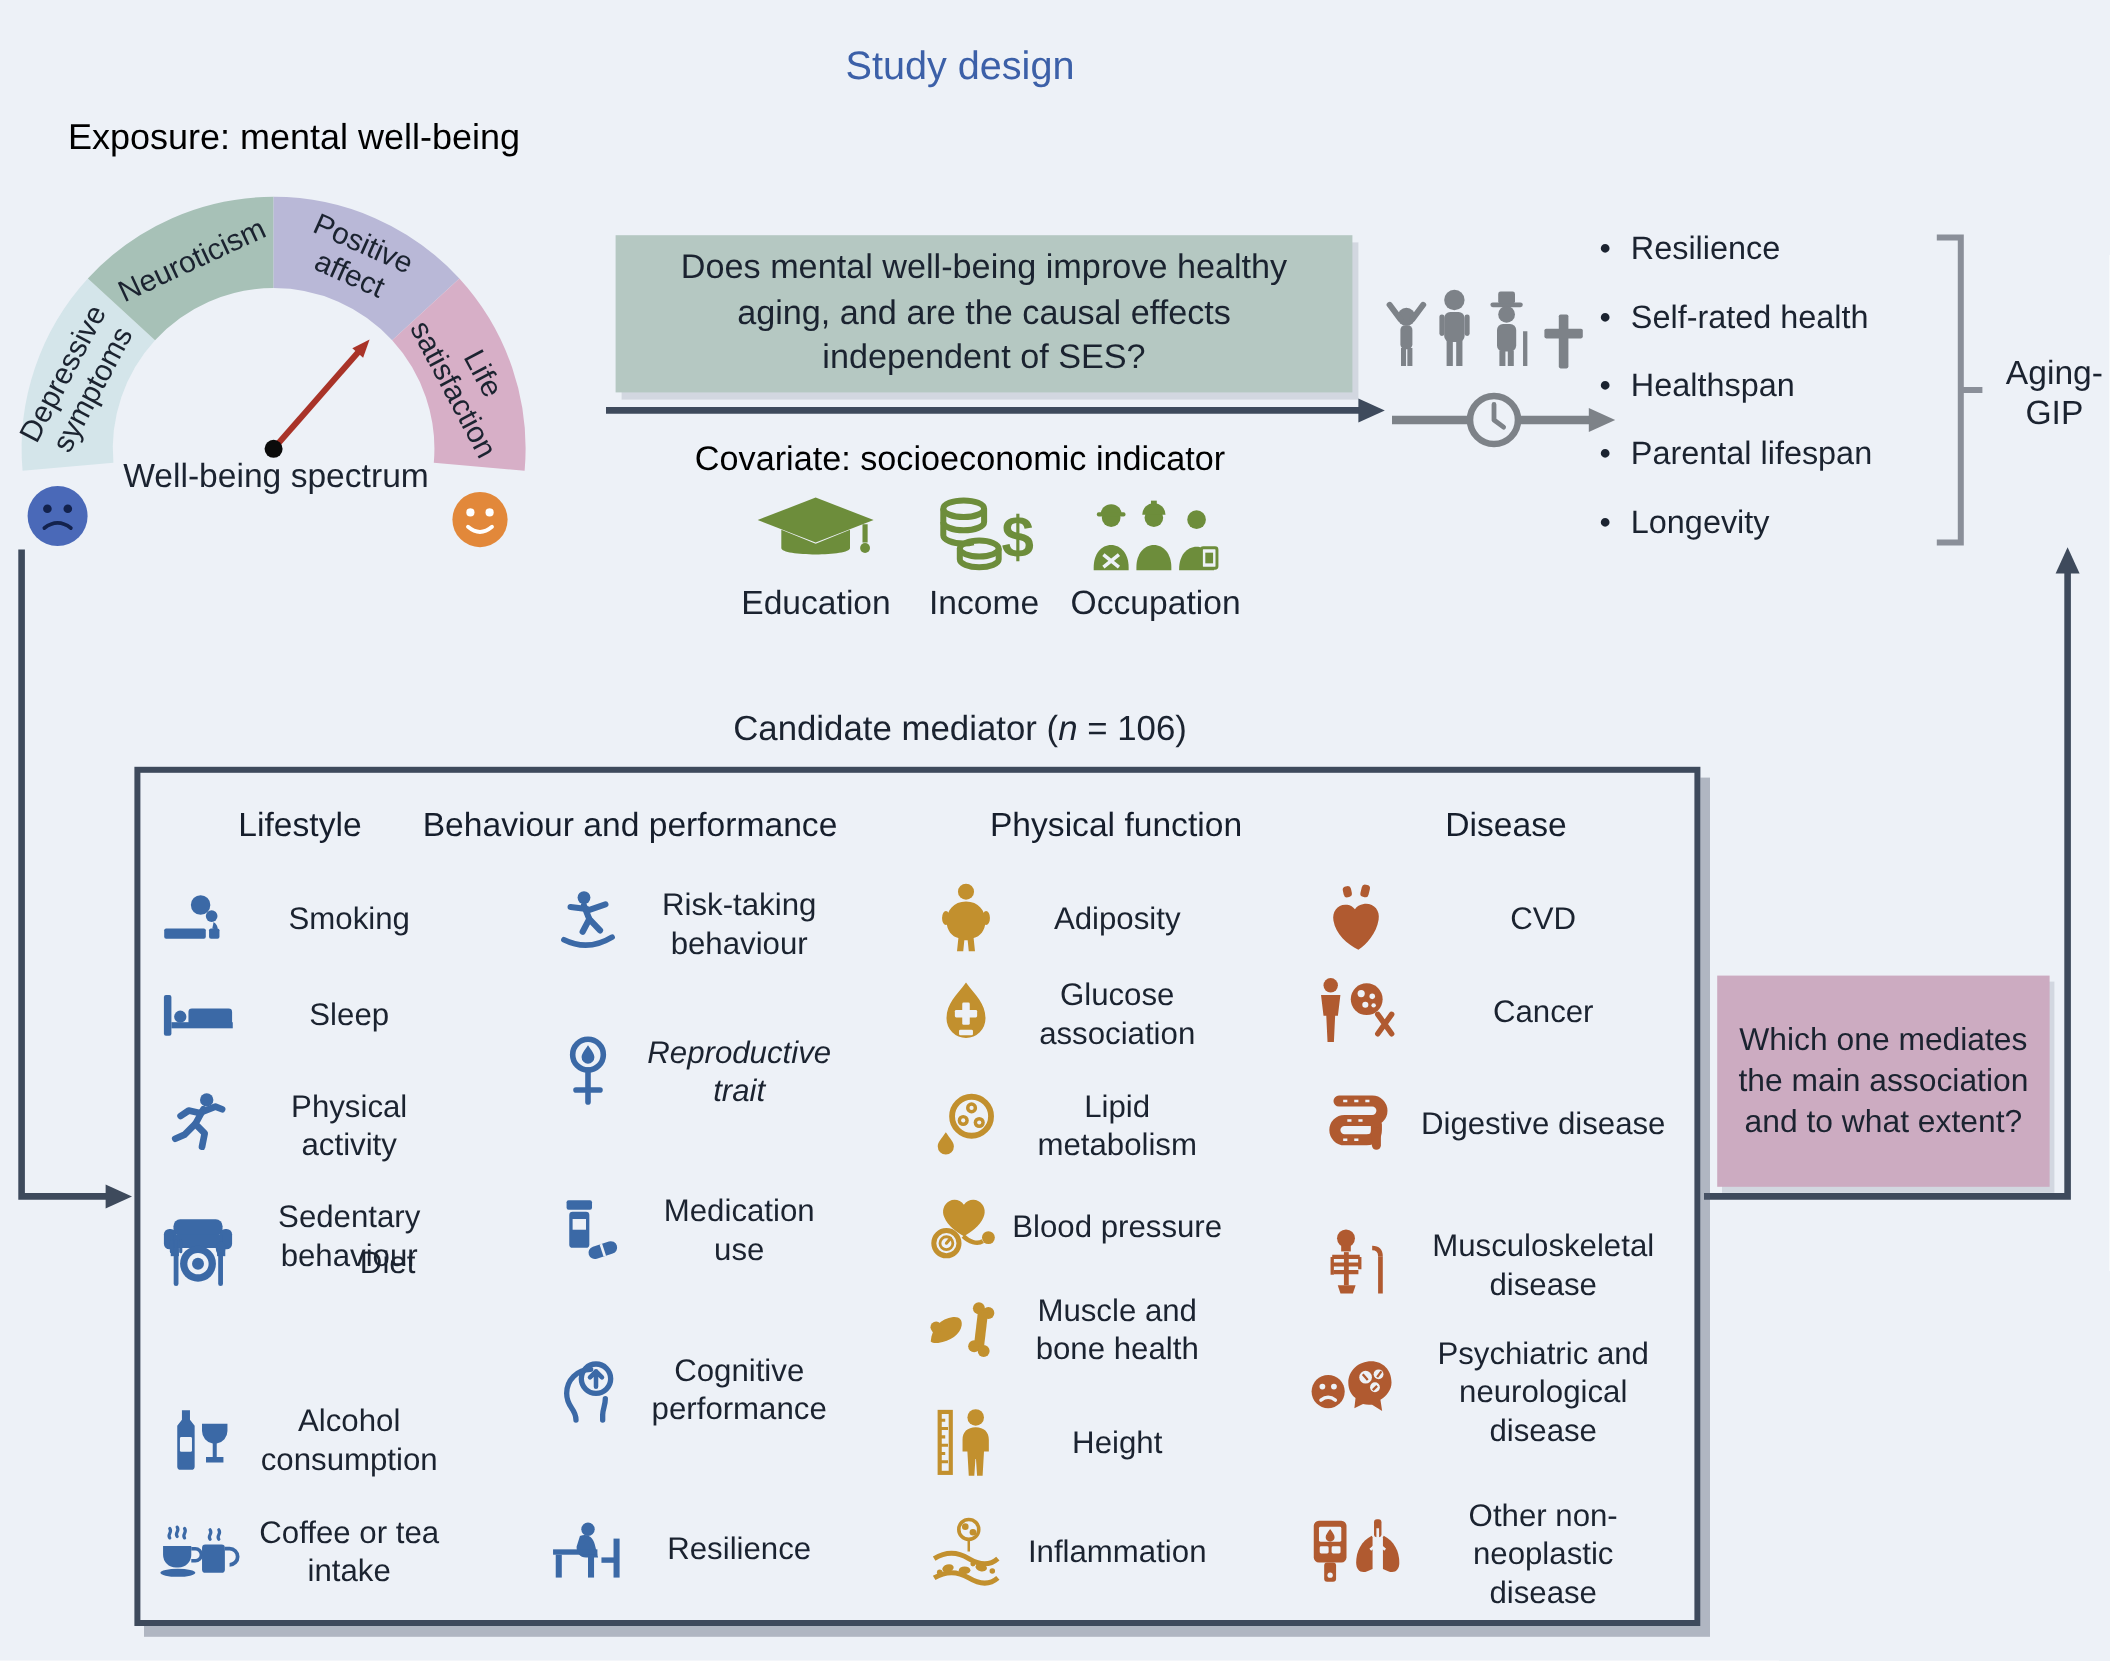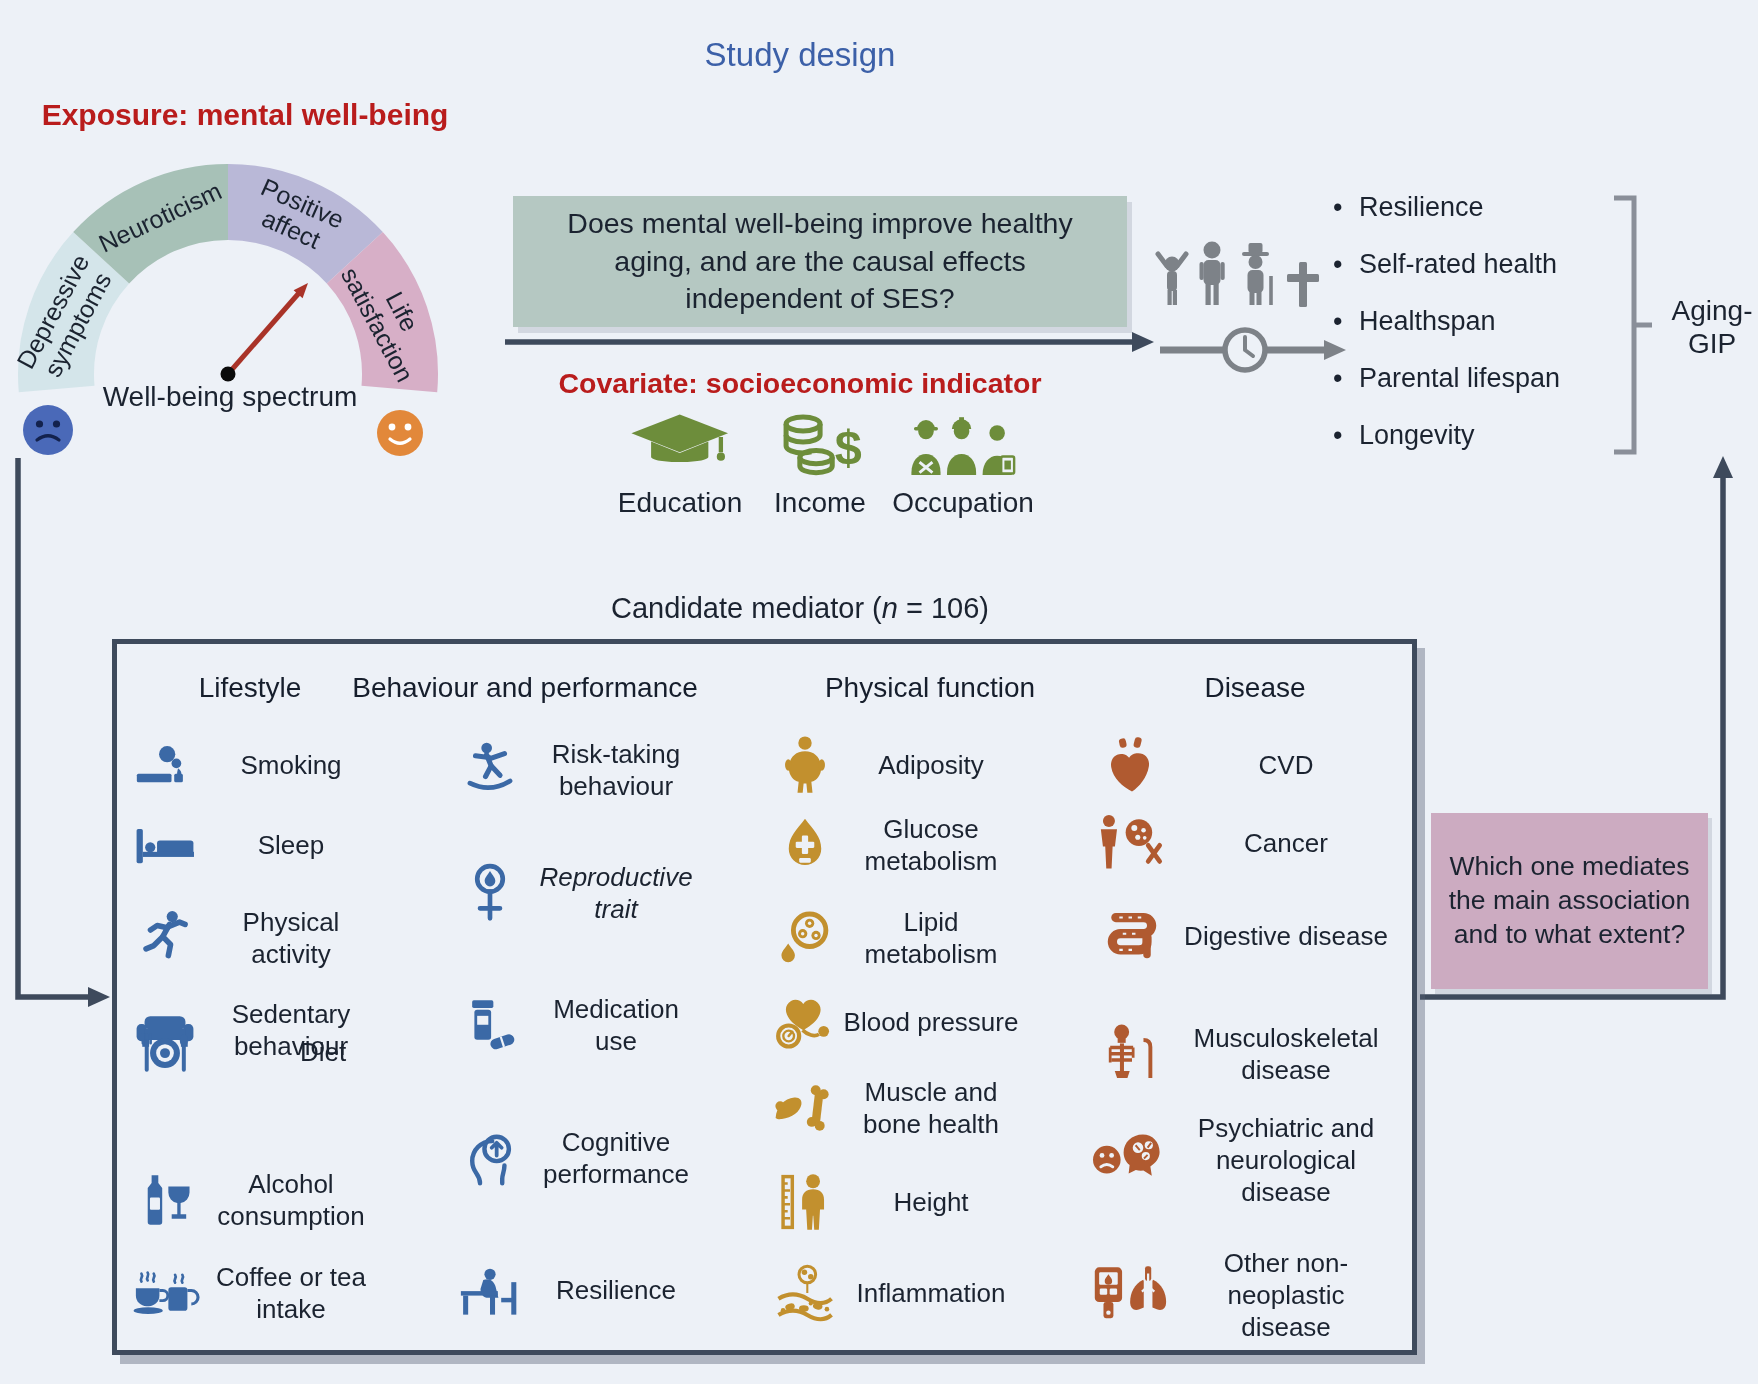--- a/index.html
+++ b/index.html
@@ -8,21 +8,21 @@
     position:relative; width:1758px; height:1384px;
     background:#edf1f7; overflow:hidden;
     font-family:"Liberation Sans", sans-serif;
     color:#1b2330;
   }
   .abs { position:absolute; }
   .ctr { transform:translate(-50%,-50%); }
   .ctrx { transform:translateX(-50%); }
 
   .fig-title { font-size:33px; color:#3c60a8; white-space:nowrap; }
-  .section-heading { font-size:30px; color:#b91c1c; white-space:nowrap;font-weight:bold; }
+  .section-heading { font-size:30px; color:#000000; white-space:nowrap; }
 
   
   .gauge-label { font-size:25px; line-height:1.12; text-align:center; color:#1b2330; }
   .spectrum-label { font-size:28px; white-space:nowrap; }
 
   
   .question-box {
     left:513px; top:196px; width:614px; height:131px;
     background:#b5c8c2; display:flex; align-items:center; justify-content:center;
     text-align:center; font-size:28.5px; line-height:1.32; padding:6px 28px;
@@ -406,21 +406,21 @@
   </div>
   <div class="mrow" style="left:768px; top:845px;">
     <span class="micon c-gold" style="width:74px;">
       <svg width="54" height="58" viewBox="0 0 44 50" fill="currentColor">
         <path d="M22 2.5C29 12 36 17.5 36 28.5a14 14 0 1 1-28 0C8 17.5 15 12 22 2.5z"></path>
         <rect x="19.3" y="17" width="5.4" height="16" rx="1" fill="#edf1f7"></rect>
         <rect x="14" y="22.3" width="16" height="5.4" rx="1" fill="#edf1f7"></rect>
         <rect x="17" y="36.5" width="10" height="4" rx="1" fill="#edf1f7"></rect>
       </svg>
     </span>
-    <span class="mlabel" style="width:178px;">Glucose metabolism</span>
+    <span class="mlabel" style="width:178px;">Glucose association</span>
   </div>
   <div class="mrow" style="left:768px; top:938px;">
     <span class="micon c-gold" style="width:74px;">
       <svg width="60" height="58" viewBox="0 0 50 50" fill="currentColor">
         <circle cx="29" cy="18.5" r="14" fill="none" stroke="currentColor" stroke-width="4.2"></circle>
         <circle cx="29" cy="12.5" r="4"></circle>
           <circle cx="23" cy="21.5" r="4"></circle>
           <circle cx="34.5" cy="23" r="4"></circle>
         <circle cx="29" cy="12.5" r="1.5" fill="#edf1f7"></circle>
           <circle cx="23" cy="21.5" r="1.5" fill="#edf1f7"></circle>

